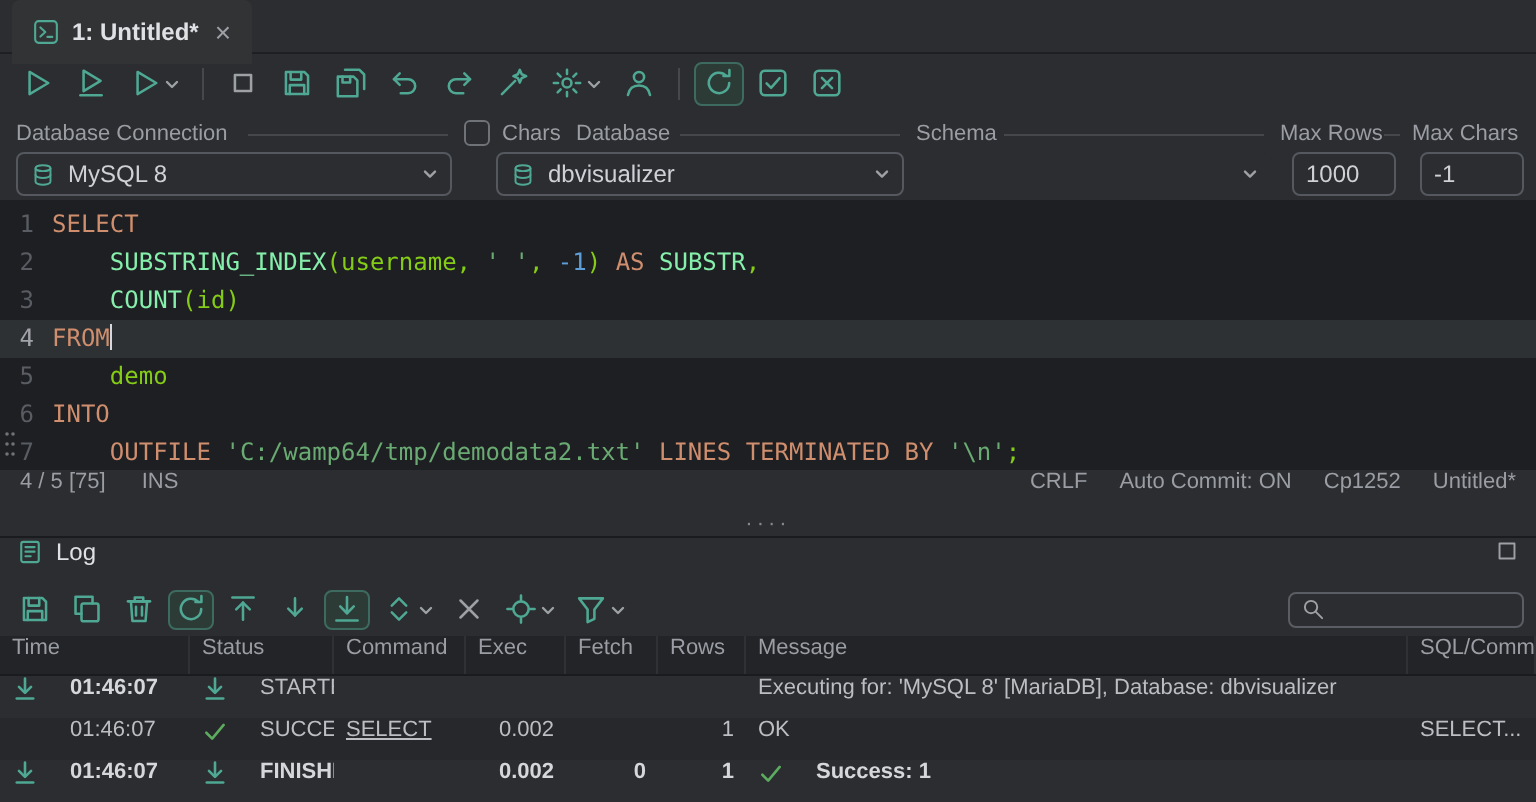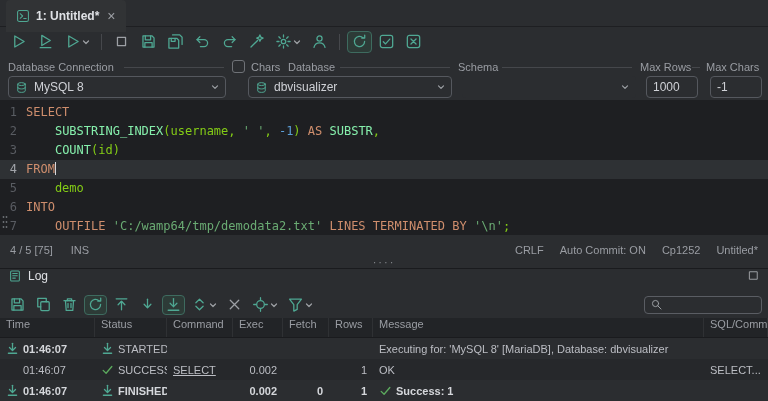--- a/index.html
+++ b/index.html
@@ -46,21 +46,21 @@
   .ed-line{display:flex;height:19px;line-height:19px;white-space:pre}
   .ed-line.cur{background:#2e3134}
   .ed-g{width:26px;flex:none;text-align:right;padding-right:9px;color:#595c62}
   .ed-line.cur .ed-g{color:#a1a4a9}
   .ed-code{white-space:pre}
   .tk-kw{color:#cf8e6d}.tk-fn{color:#86efac}.tk-str{color:#6aab73}.tk-num{color:#5c9fd8}.tk-pl{color:#84cc16}
   .caret{display:inline-block;width:1px;height:13px;background:#d6d8dd;vertical-align:-2px}
   .grip{position:absolute;left:1px;bottom:3px;color:#6f7277;cursor:ns-resize}
 
   
-  .statusbar{height:21px;flex:none;display:flex;align-items:flex-end;gap:18px;padding:0 10px;font-size:11px;color:#9a9da3;background:#2b2d30}
+  .statusbar{height:21px;flex:none;display:flex;align-items:flex-start;gap:18px;padding:0 10px;font-size:11px;color:#9a9da3;background:#2b2d30}
   .sb-r{margin-left:auto;display:flex;gap:16px;white-space:nowrap}
 
   
   .splitter{height:12px;flex:none;display:flex;align-items:center;justify-content:center;color:#85888d;font-size:11px;letter-spacing:2px;line-height:6px;cursor:row-resize}
 
   
   .logpanel{flex:none;border-top:1px solid #1a1b1e;display:flex;flex-direction:column;background:#2b2d30}
   .loghead{height:22px;display:flex;gap:6px;padding:0 8px;font-size:12px;color:#dfe1e5}
   .loghead .sp{flex:1}
   .maxbtn{color:#9da0a5;cursor:pointer}
@@ -70,21 +70,21 @@
   .lt-btn.on{background:#2d3b37;border-color:#3e6b5f}
   .lt-search{margin-left:auto;width:118px;height:18px;border:1px solid #5a5d63;border-radius:4px;display:flex;align-items:center;gap:4px;padding:0 5px;color:#9da0a5}
   .lt-search input{flex:1;min-width:0;background:transparent;border:none;outline:none;color:#bcbec4;font-size:11px;font-family:inherit}
 
   
   .lt-grid{display:grid;grid-template-columns:95px 72px 66px 50px 46px 44px 1fr 64px;align-items:center}
   .lt-head{height:20px;background:#222427;border-bottom:1px solid #1a1b1e;color:#9a9da3;font-size:11px}
   .lt-hc{height:100%;display:flex;gap:4px;padding:0 6px;border-right:1px solid #2f3134;white-space:nowrap;overflow:hidden;cursor:pointer}
   .lt-row{height:21px;font-size:11px;background:#2b2d30}
   #lt-rows .lt-row:nth-child(2){background:#26282b}
-  .lt-c{display:flex;align-items:center;gap:4px;padding:0 6px;height:100%;white-space:nowrap;overflow:hidden}
+  .lt-c{display:flex;align-items:flex-start;gap:16px;padding:0 6px;height:100%;white-space:nowrap;overflow:hidden}
   .lt-c.num{justify-content:flex-end}
   .b{font-weight:700;color:#d5d7db}
   .lnk{text-decoration:underline;cursor:pointer}
 </style>
 </head>
 <body>
 
 <div class="app">
 
   <div class="tabbar">

